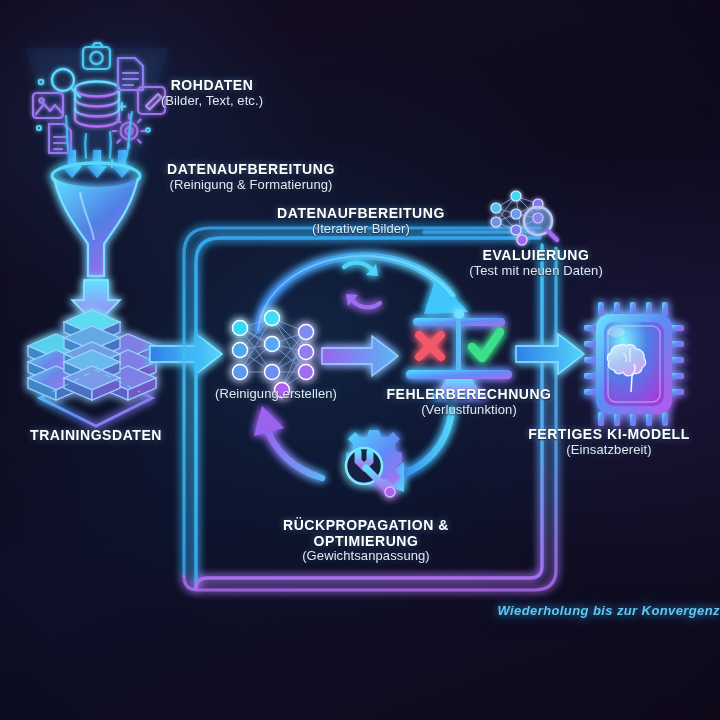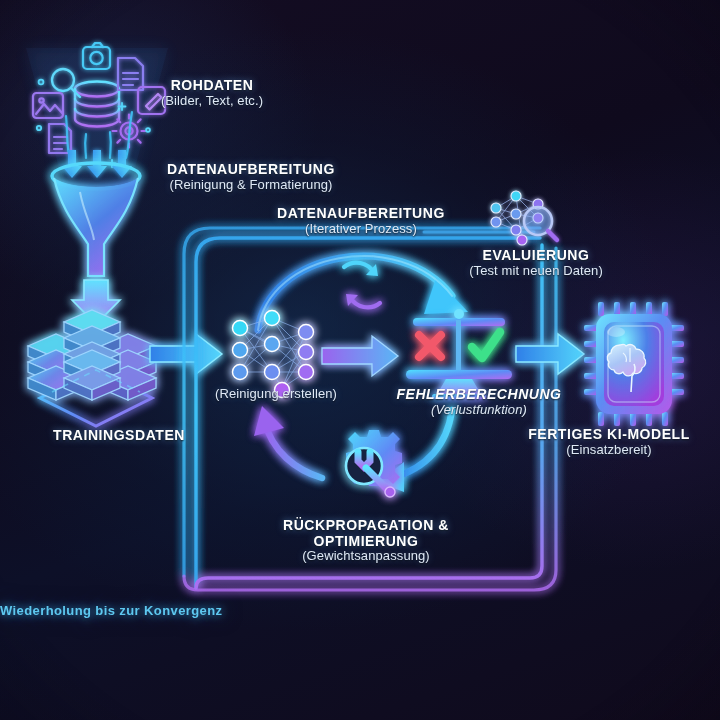--- a/index.html
+++ b/index.html
@@ -21,22 +21,22 @@
   .lay{position:absolute;left:0;top:0;width:720px;height:720px;}
   svg.lay{overflow:visible;}
 
   .lbl{position:absolute;color:#fff;text-align:center;line-height:1.12;
        text-shadow:0 0 7px rgba(120,190,255,.55),0 1px 2px rgba(0,0,0,.9);
        letter-spacing:.3px;z-index:6;white-space:nowrap;}
   .lbl .t1{font-weight:bold;font-size:14px;letter-spacing:.55px;}
   .lbl .t2{font-size:13px;color:#dfe9f6;font-weight:400;letter-spacing:.1px;
            text-shadow:0 0 6px rgba(110,170,235,.45),0 1px 2px rgba(0,0,0,.9);}
 
-  #loop-caption{position:absolute;z-index:6;width:100%;text-align:left;
-    font-size:13px;font-weight:bold;color:#5ec8f0;letter-spacing:.4px;
+  #loop-caption{position:absolute;z-index:6;width:100%;text-align:right;
+    font-style:italic;font-size:13px;font-weight:bold;color:#5ec8f0;letter-spacing:.4px;
     text-shadow:0 0 10px rgba(70,190,240,.85),0 0 22px rgba(50,150,230,.5);}
 </style>
 </head>
 <body>
 
 <div id="stage">
 
   <svg class="lay" viewBox="0 0 720 720">
     <defs>
       <linearGradient id="gCyanPur" x1="0" y1="0" x2="1" y2="1">
@@ -426,34 +426,34 @@
   <div class="lbl" style="left:102px;top:78px;width:220px;">
     <div class="t1">ROHDATEN</div>
     <div class="t2">(Bilder, Text, etc.)</div>
   </div>
 
   <div class="lbl" style="left:116px;top:162px;width:270px;">
     <div class="t1">DATENAUFBEREITUNG</div>
     <div class="t2">(Reinigung &amp; Formatierung)</div>
   </div>
 
-  <div class="lbl" style="left:0px;top:428px;width:192px;margin-left:23px;">
+  <div class="lbl" style="left:0px;top:428px;width:192px;">
     <div class="t1">TRAININGSDATEN</div>
   </div>
 
   <div class="lbl" style="left:243px;top:206px;width:236px;">
     <div class="t1">DATENAUFBEREITUNG</div>
-    <div class="t2">(Iterativer Prozess)</div>
+    <div class="t2">(Iterativer Bilder)</div>
   </div>
 
   <div class="lbl" style="left:175px;top:387px;width:202px;">
     <div class="t2">(Reinigung erstellen)</div>
   </div>
 
-  <div class="lbl" style="left:376px;top:387px;width:206px;font-style:italic;">
+  <div class="lbl" style="left:366px;top:387px;width:206px;">
     <div class="t1">FEHLERBERECHNUNG</div>
     <div class="t2">(Verlustfunktion)</div>
   </div>
 
   <div class="lbl" style="left:412px;top:248px;width:248px;">
     <div class="t1">EVALUIERUNG</div>
     <div class="t2">(Test mit neuen Daten)</div>
   </div>
 
   <div class="lbl" style="left:505px;top:427px;width:208px;text-align:center;">

